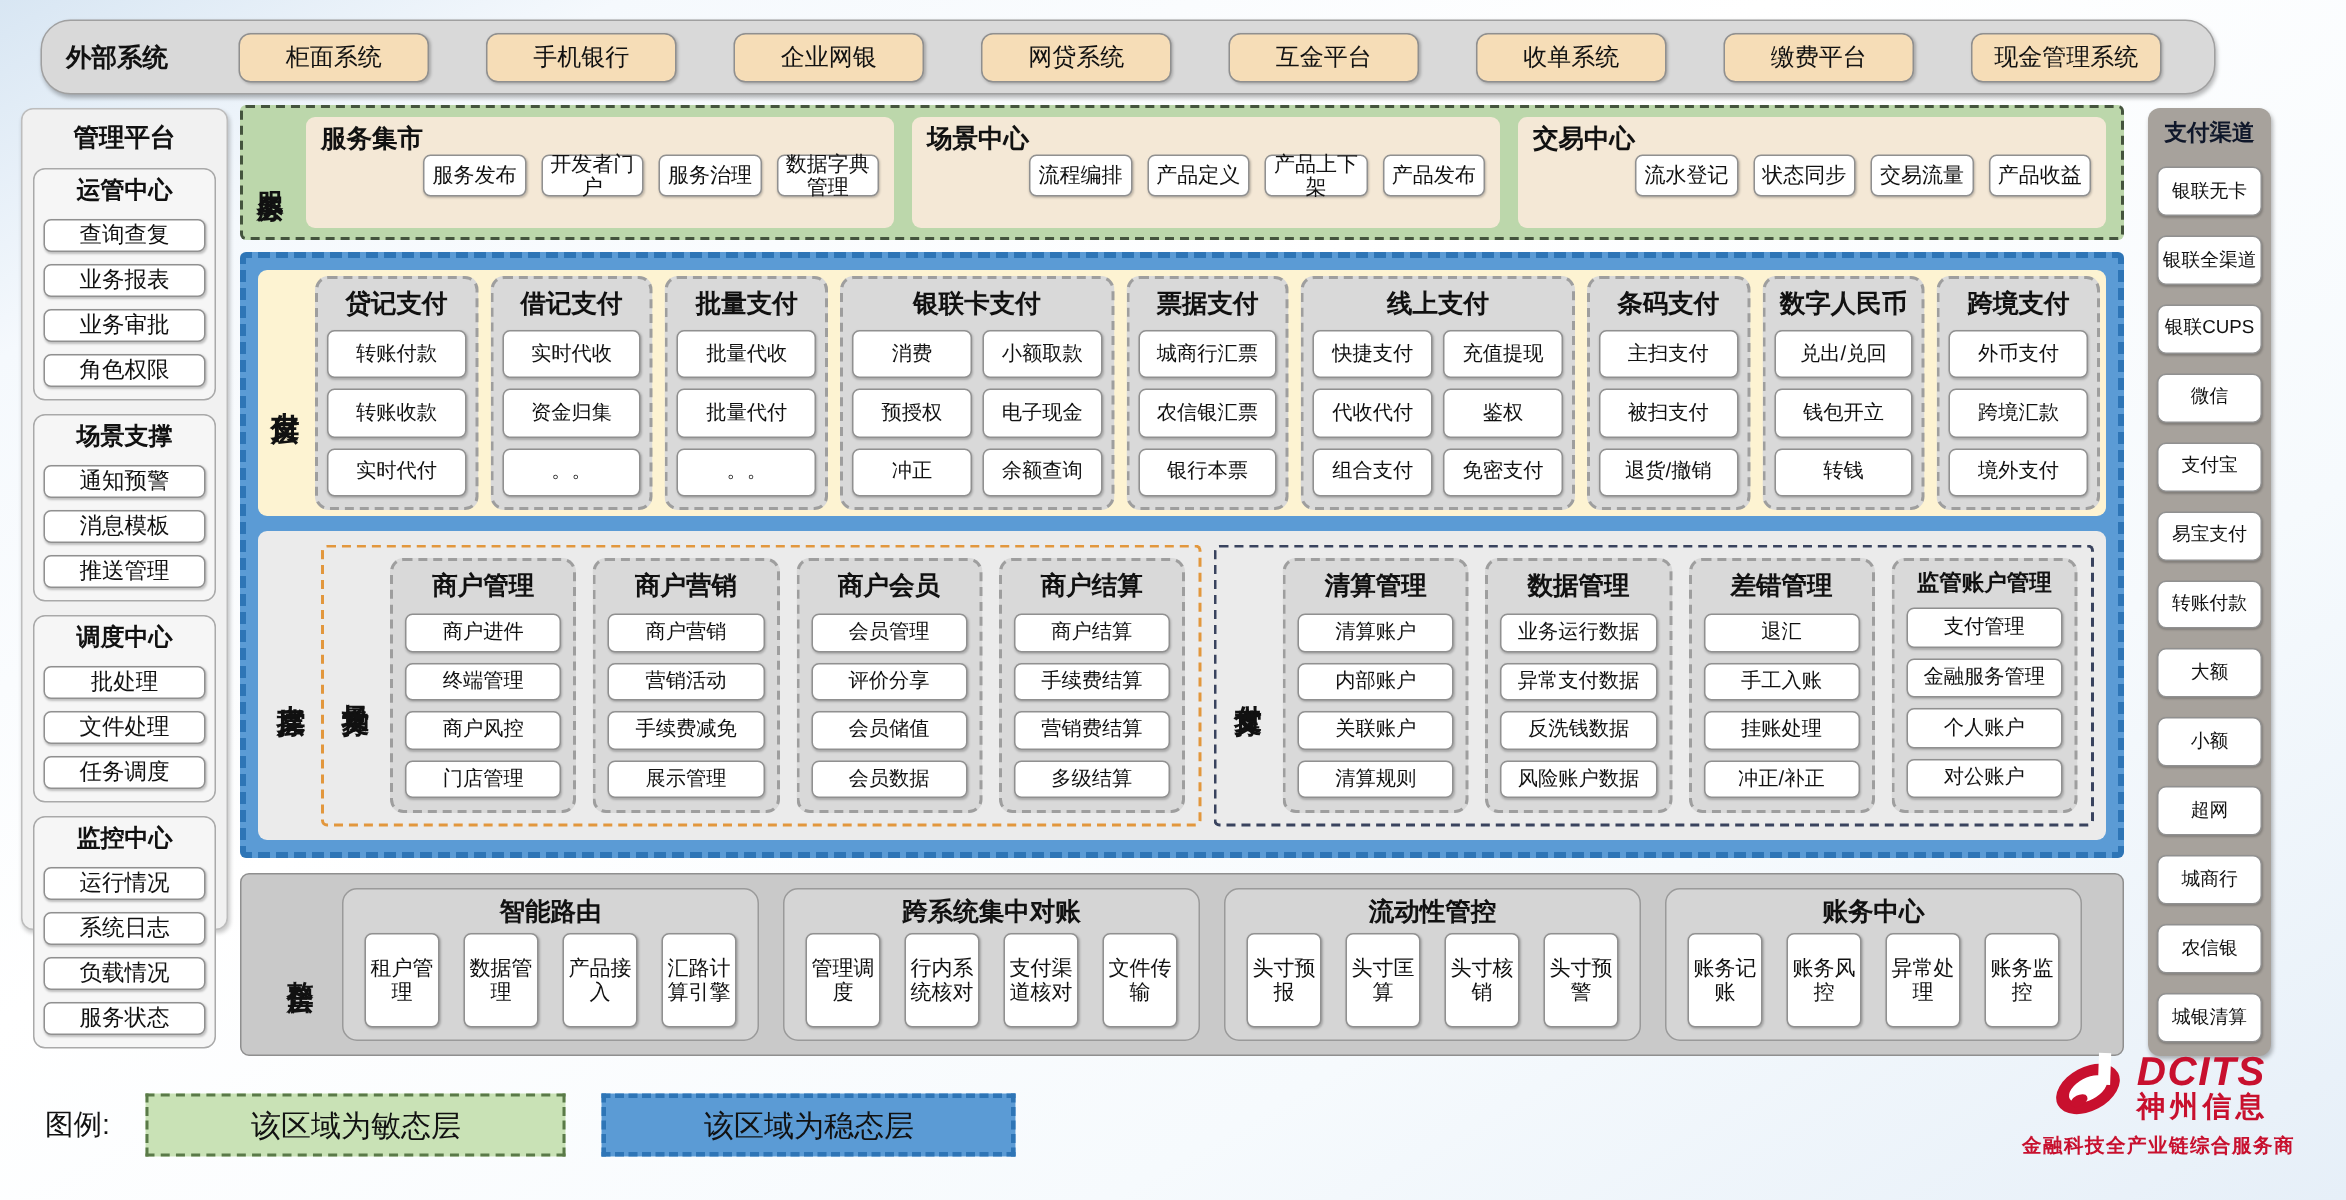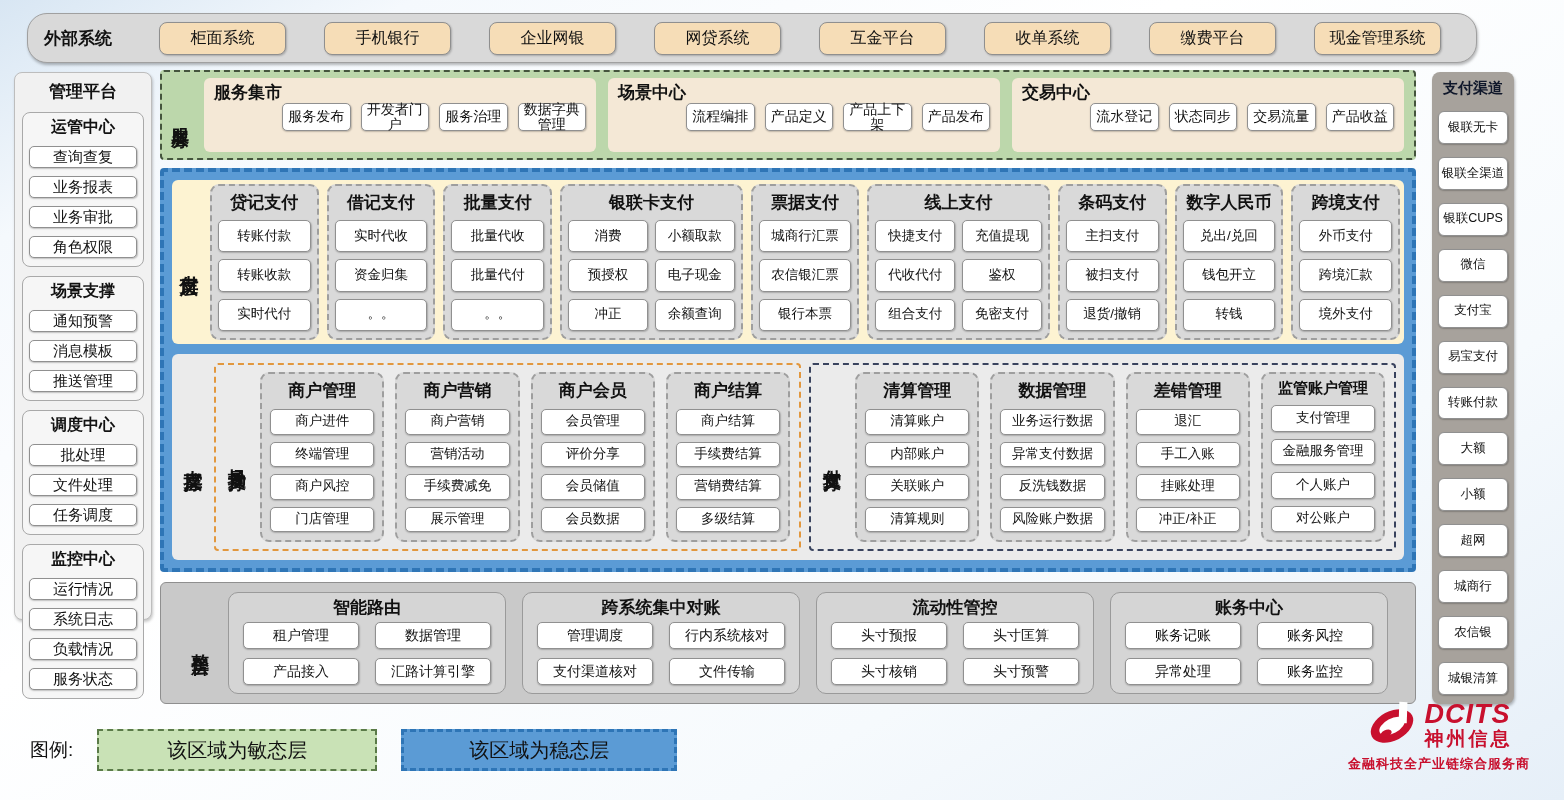--- a/index.html
+++ b/index.html
@@ -68,21 +68,21 @@
     font-size:18px; align-self:center; letter-spacing:1px; white-space:nowrap; }
   .sup-panel { flex:1; background:var(--panel-gray,#d9d9d9); border:2px dashed #9e9e9e;
     border-radius:9px; padding:5px 8px 8px; display:flex; flex-direction:column; gap:7px; }
   .sup-panel .white-btn { flex:1; font-size:13.5px; }
   
   .integration-layer { margin-top:10px; background:#c9c9c9; border:1px solid #8f8f8f;
     border-radius:6px; display:flex; padding:9px 27px; gap:16px; height:122px; align-items:center; }
   .int-label { font-size:18px; }
   .int-panel { flex:1; background:#d5d5d5; border:1px solid #9a9a9a; border-radius:10px;
     height:102px; padding:3px 14px 8px; display:flex; flex-direction:column; }
-  .int-items { display:grid; grid-template-columns:1fr 1fr; gap:9px 16px; flex:1; margin-top:3px; }
+  .int-items { display:grid; grid-template-columns:1fr 1fr 1fr 1fr; gap:9px 16px; flex:1; margin-top:3px; }
   .int-items .white-btn { font-size:14px; }
   
   .right-sidebar { position:absolute; left:1432px; top:72px; width:82px; height:632px;
     background:#a7a29c; border-radius:8px; padding:7px 6px 9px;
     display:flex; flex-direction:column; gap:13px; box-shadow:1px 2px 3px rgba(0,0,0,.28); }
   .right-title { color:#0f172a; font-weight:bold; font-size:15px; text-align:center; white-space:nowrap; }
   .right-sidebar .white-btn { flex:1; font-size:12.5px; border-radius:6px; white-space:nowrap; }
   
   .legend { position:absolute; left:30px; top:729px; display:flex; align-items:center; gap:24px; }
   .legend-label { font-size:19px; }

